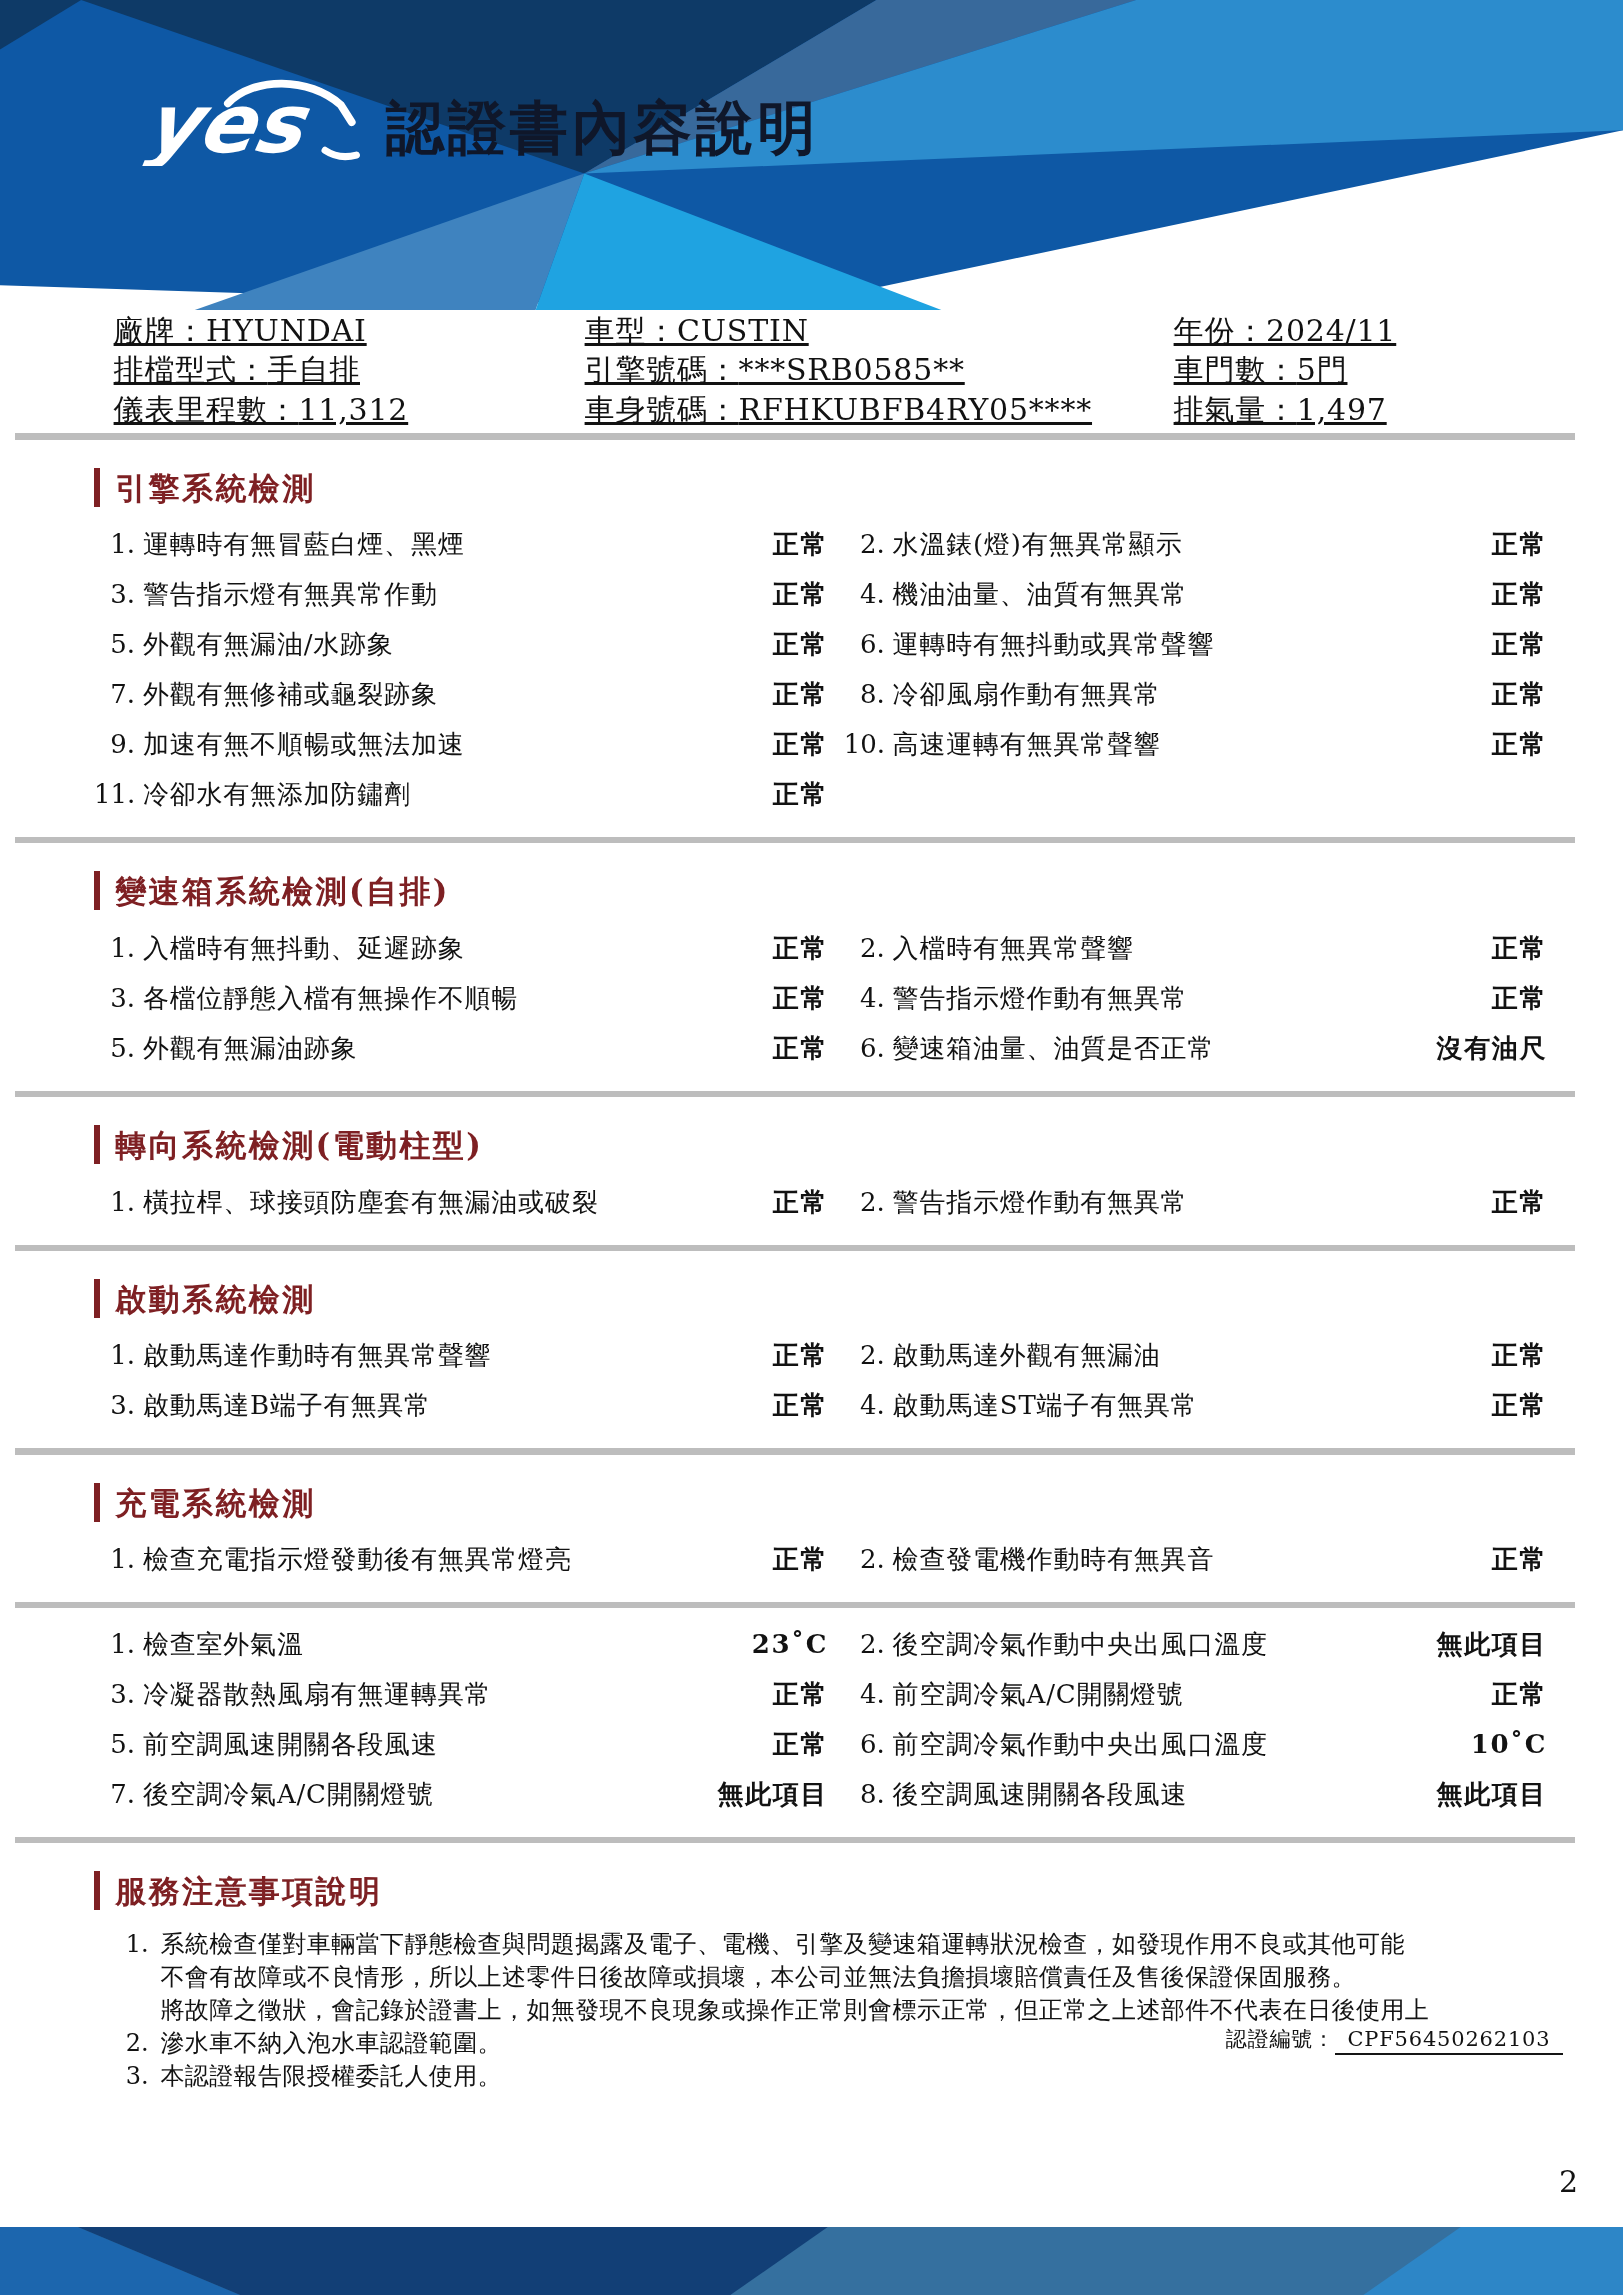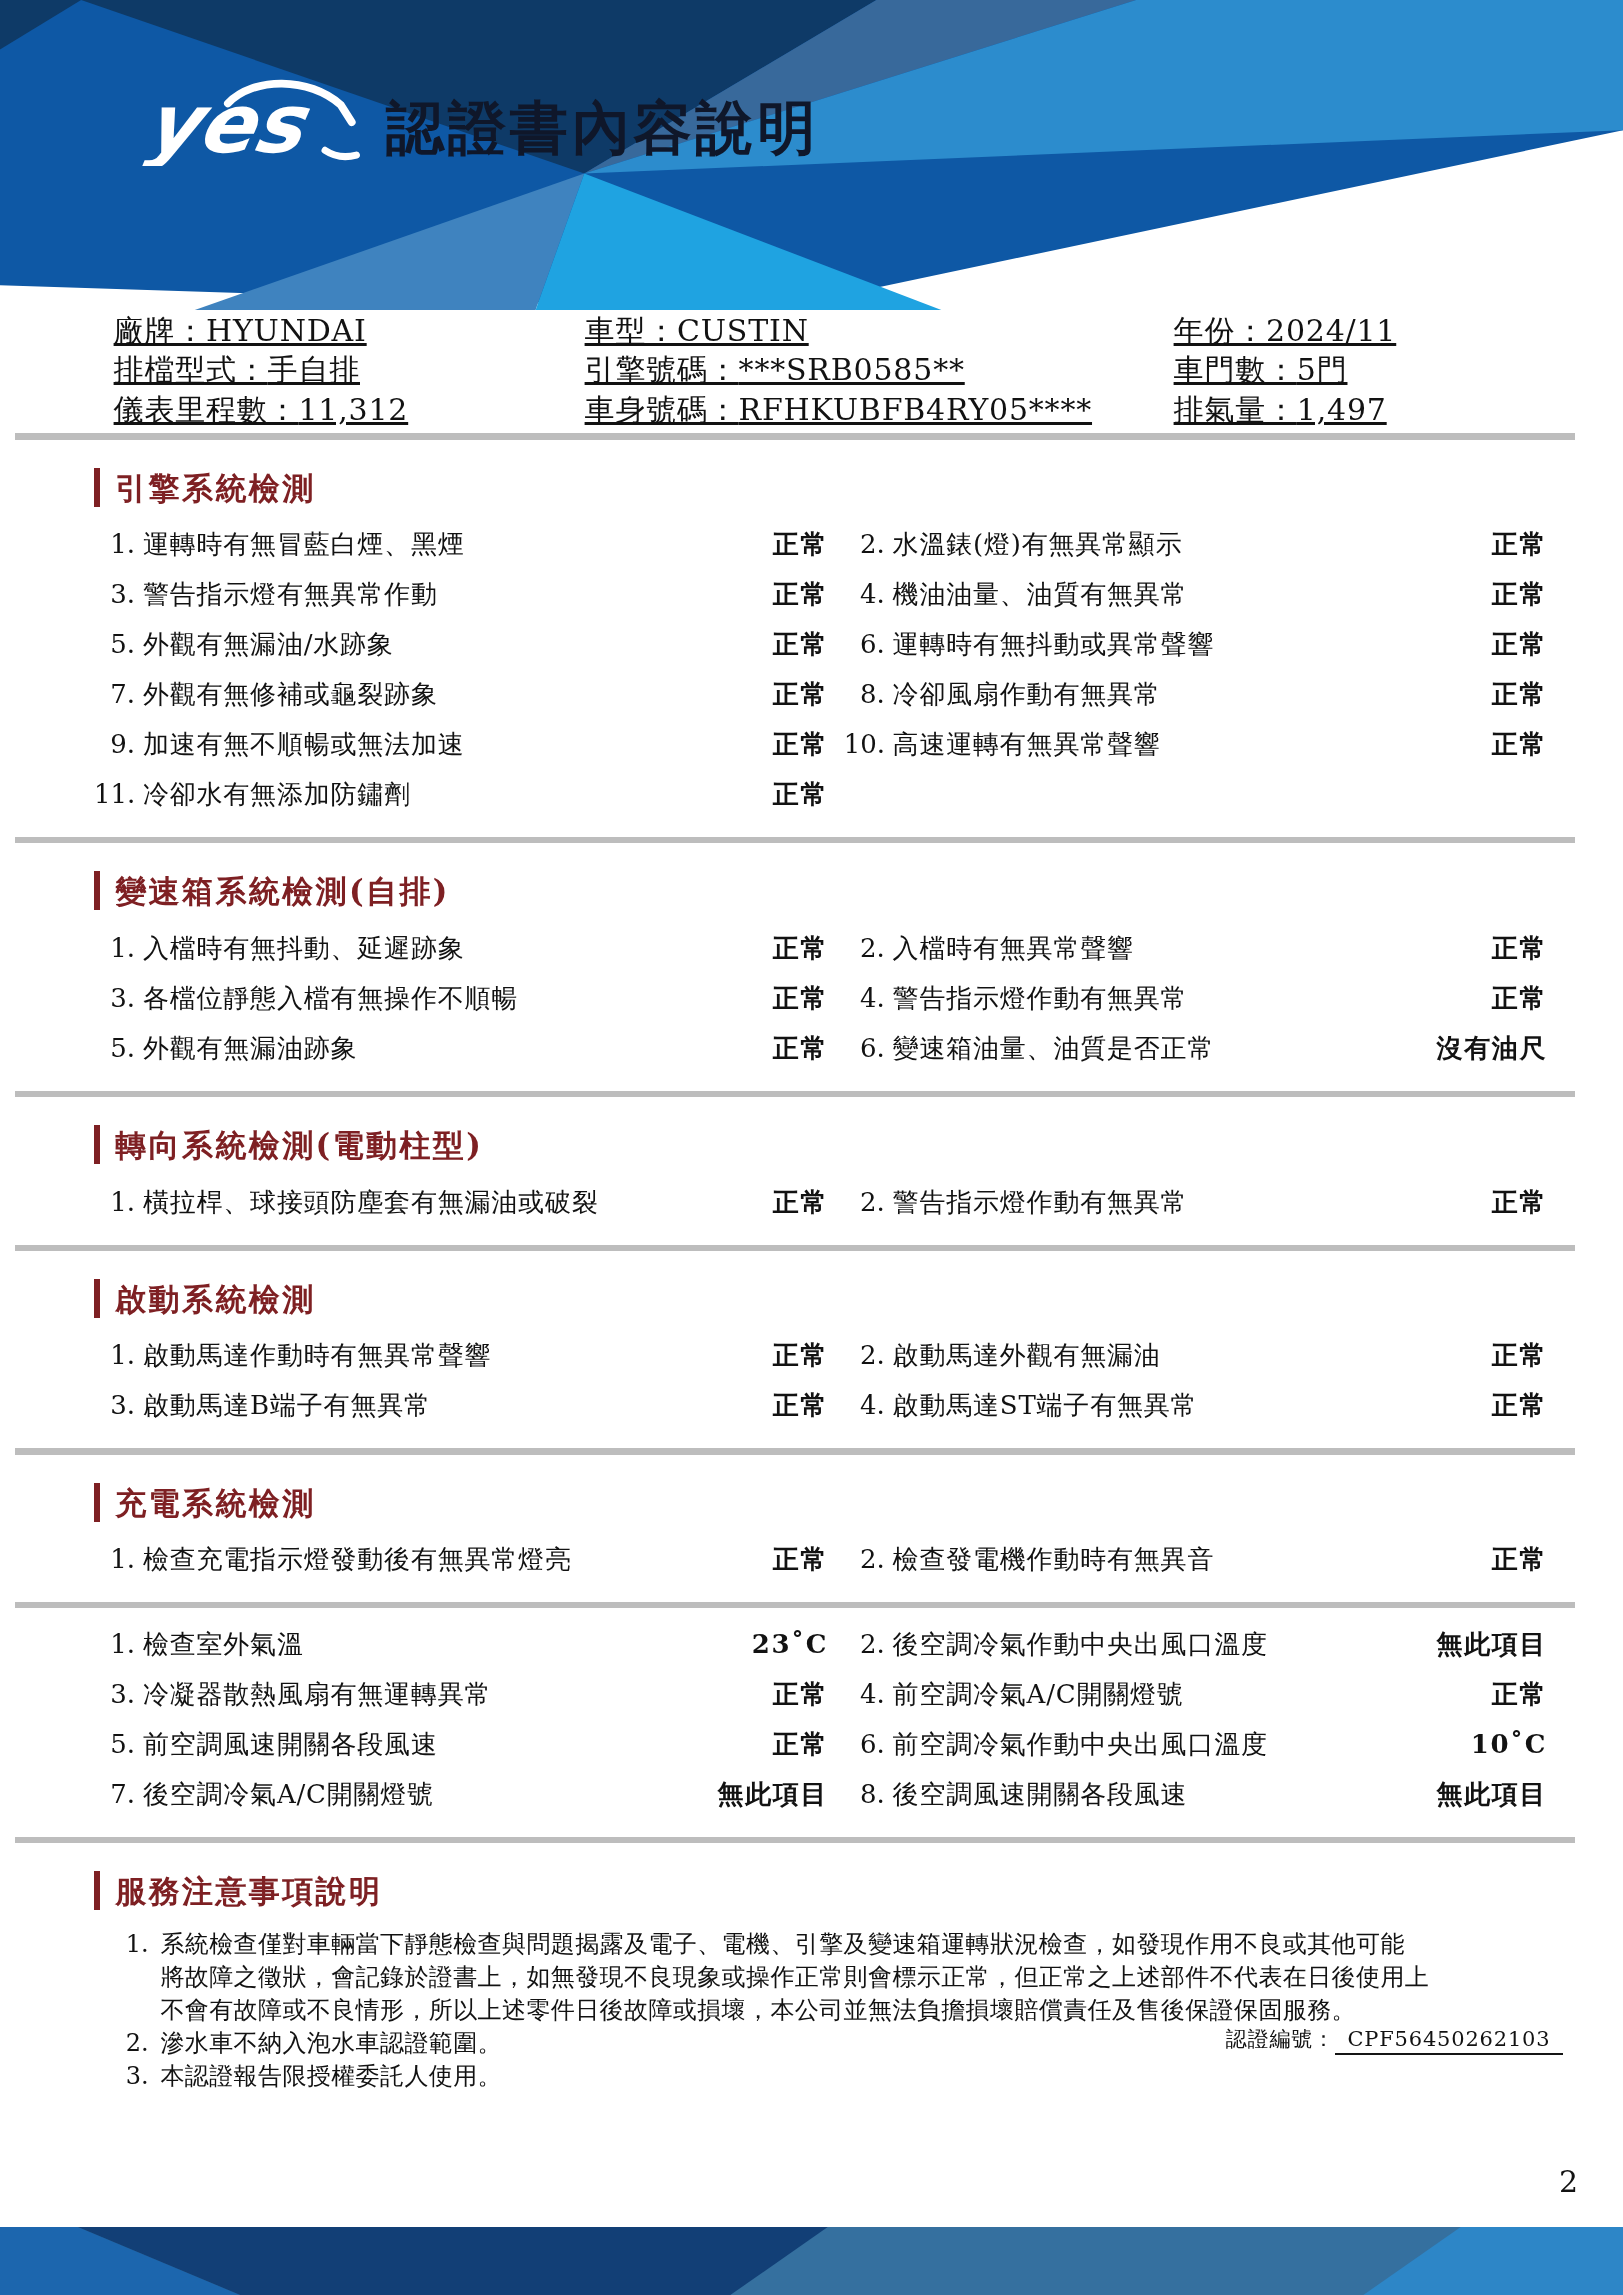--- a/index.html
+++ b/index.html
@@ -341,22 +341,22 @@
       <div class="divider"></div>
       <div class="section-header">
         <div class="title-bar"></div>
         <span class="section-title">服務注意事項說明</span>
       </div>
       <div class="notes">
         <div class="note">
           <span class="note-num">1.</span>
           <div class="note-text">
             <span class="note-line">系統檢查僅對車輛當下靜態檢查與問題揭露及電子、電機、引擎及變速箱運轉狀況檢查，如發現作用不良或其他可能</span>
+            <span class="note-line">不會有故障或不良情形，所以上述零件日後故障或損壞，本公司並無法負擔損壞賠償責任及售後保證保固服務。</span>
             <span class="note-line">將故障之徵狀，會記錄於證書上，如無發現不良現象或操作正常則會標示正常，但正常之上述部件不代表在日後使用上</span>
-            <span class="note-line">不會有故障或不良情形，所以上述零件日後故障或損壞，本公司並無法負擔損壞賠償責任及售後保證保固服務。</span>
           </div>
         </div>
         <div class="note">
           <span class="note-num">2.</span>
           <div class="note-text">
             <span class="note-line">滲水車不納入泡水車認證範圍。</span>
           </div>
         </div>
         <div class="note">
           <span class="note-num">3.</span>

